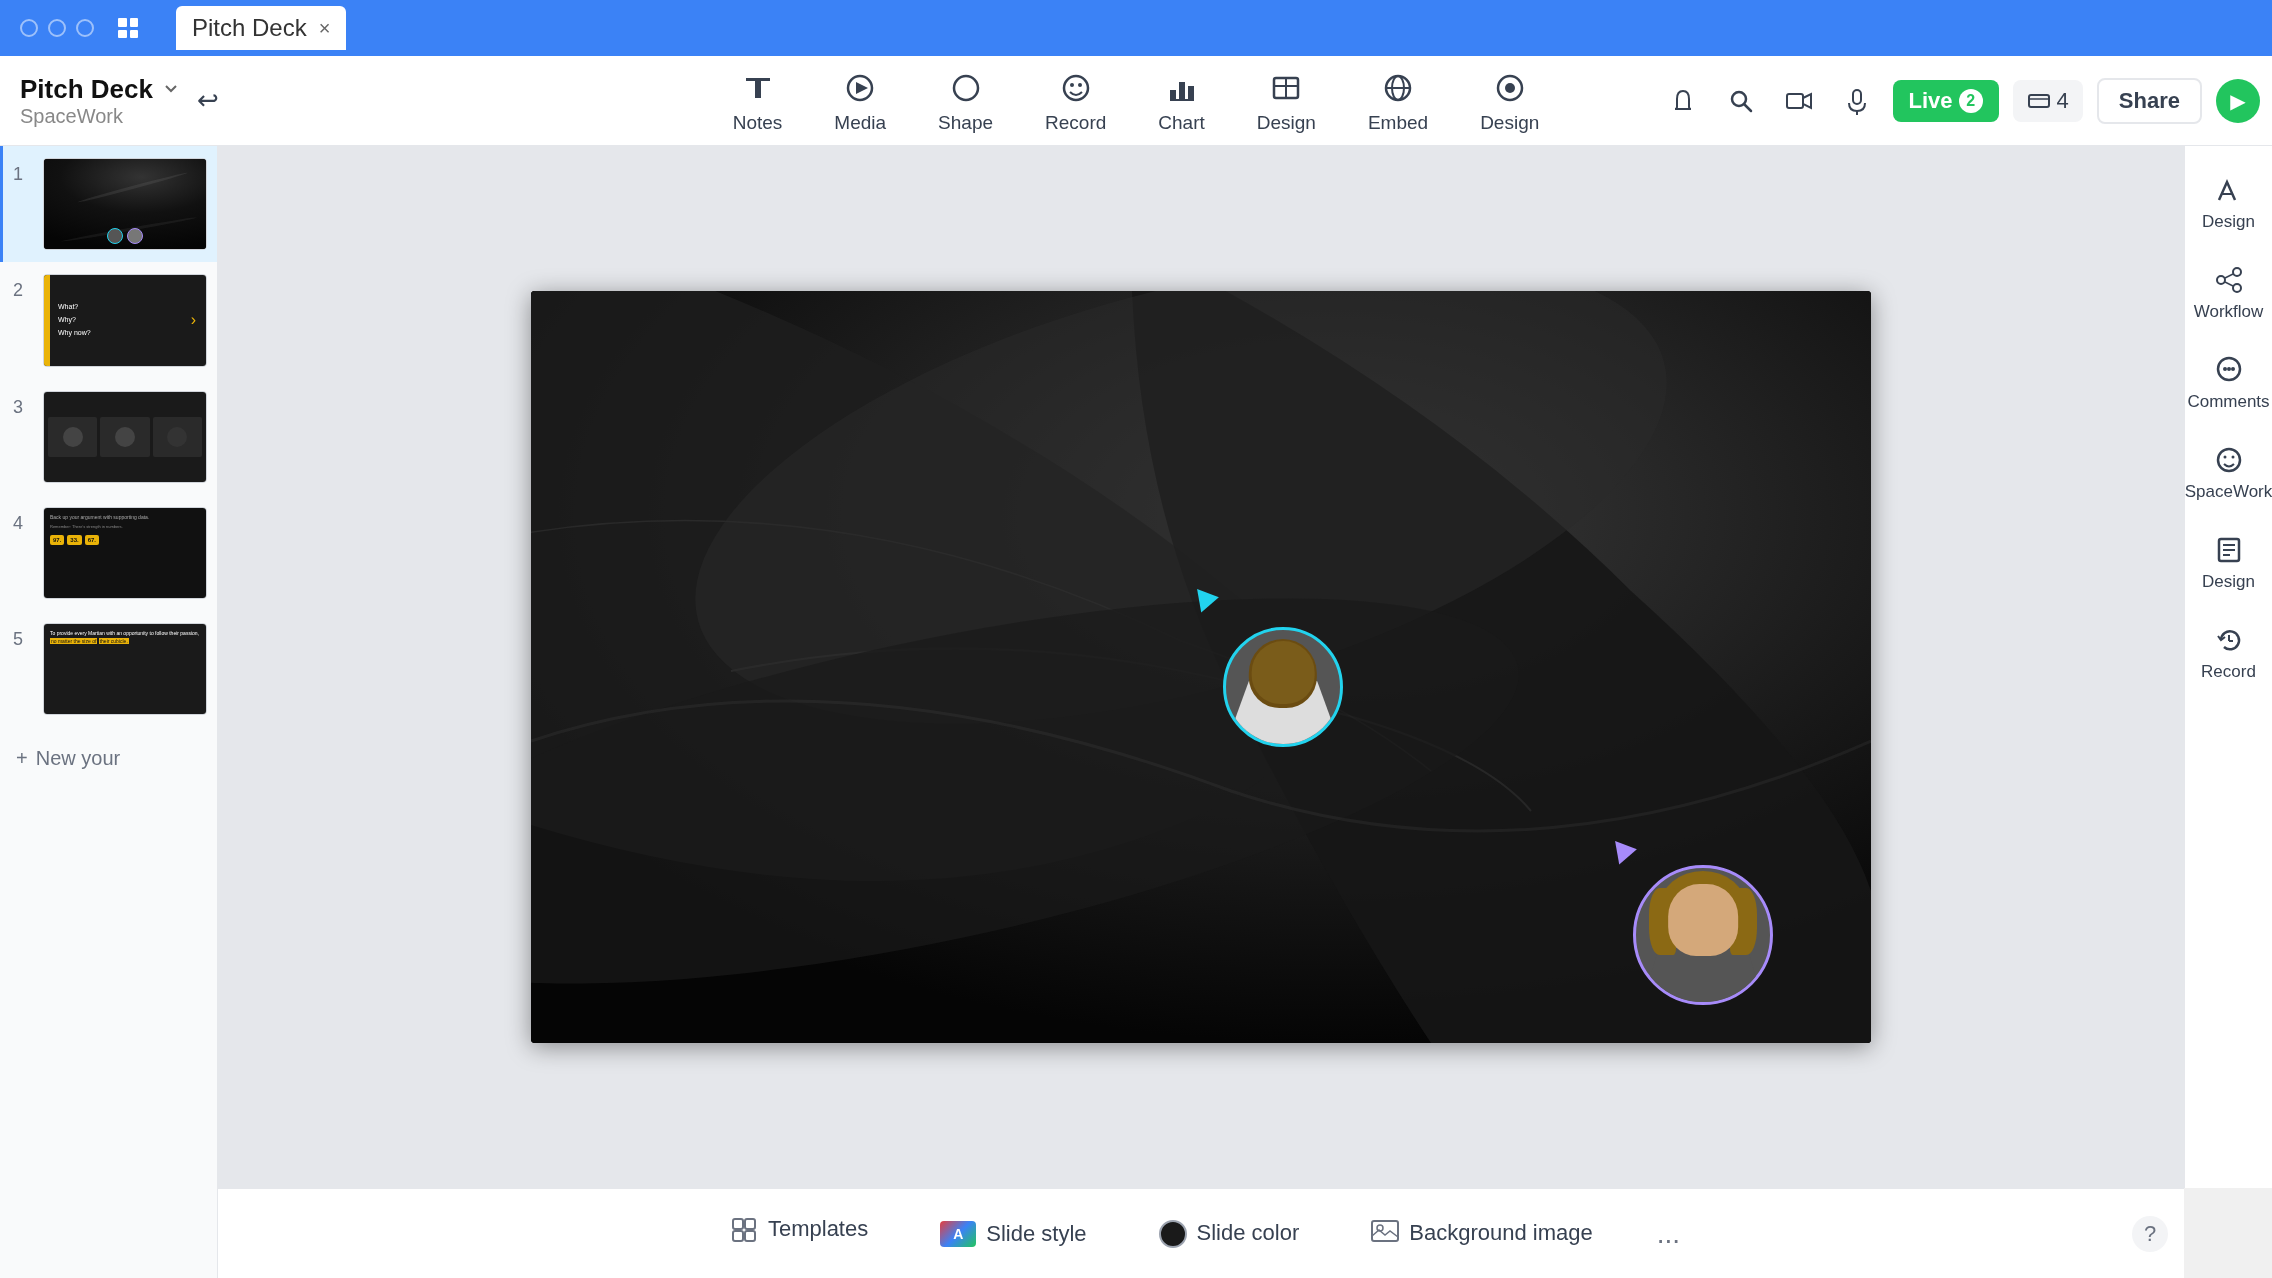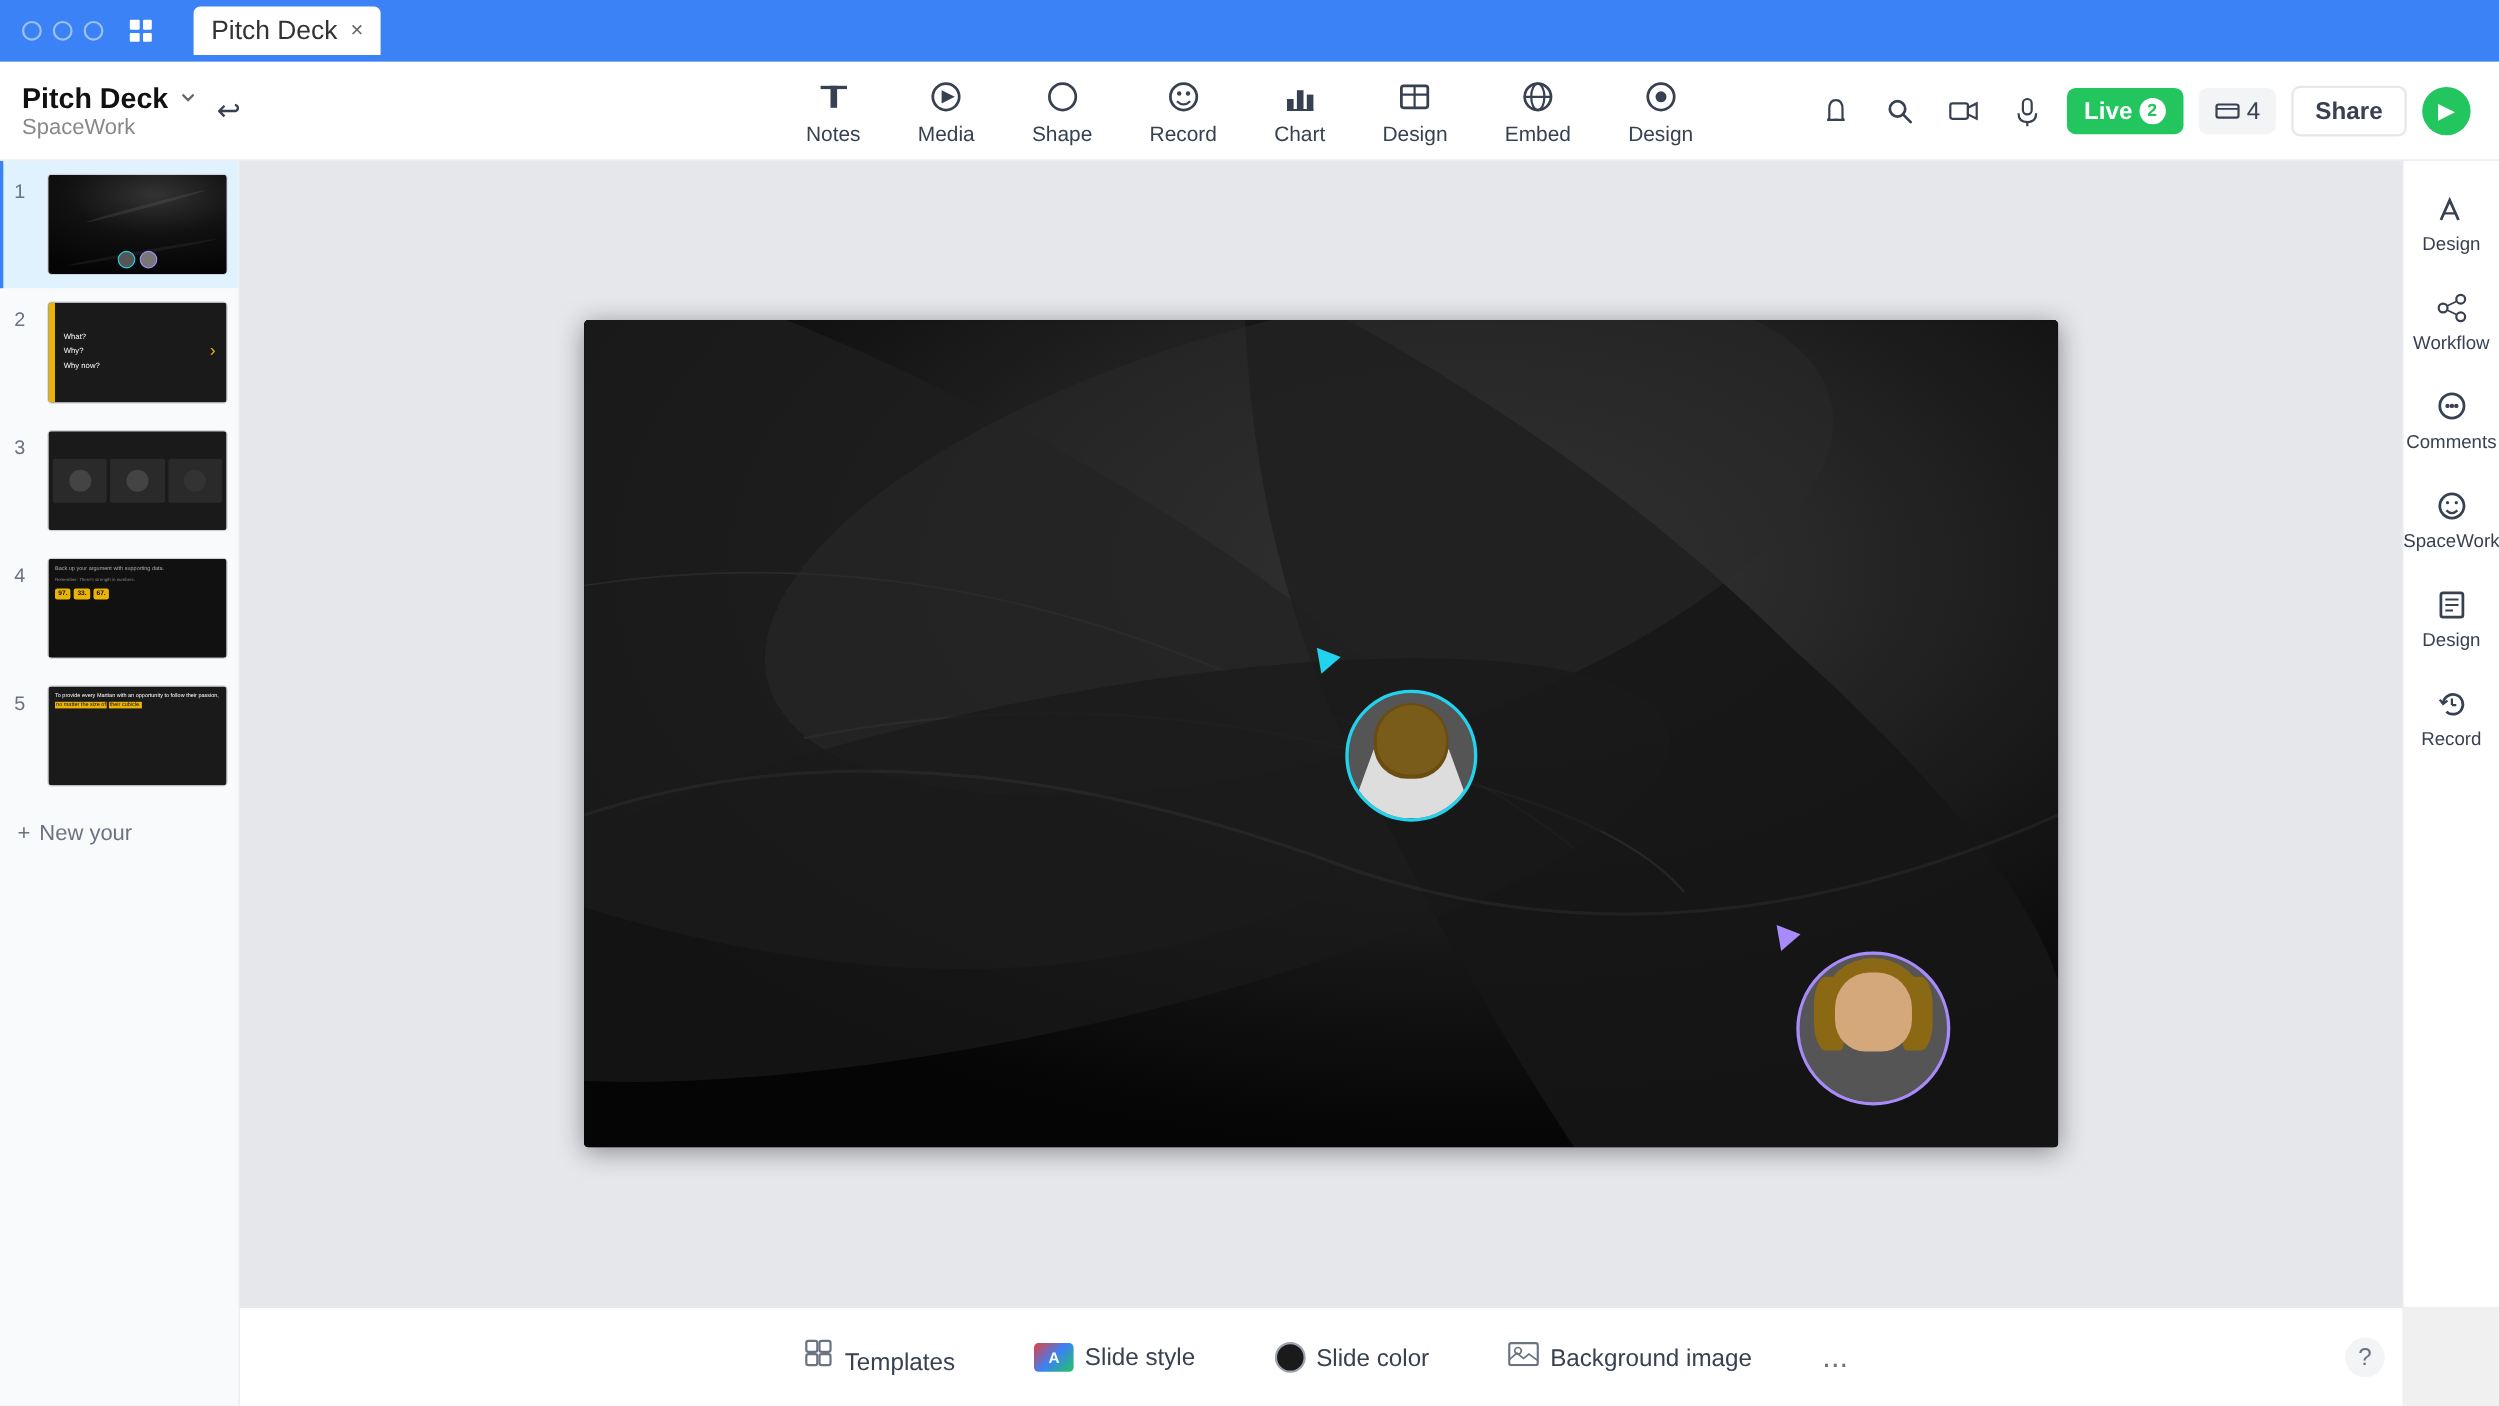--- a/index.html
+++ b/index.html
@@ -113,21 +113,21 @@
       justify-content: center;
       font-size: 28px;
       color: #374151;
     }
     .tool-label {
       font-size: 19px;
       color: #374151;
     }
     .toolbar-right {
       position: absolute;
-      right: 26px;
+      right: 12px;
       display: flex;
       align-items: center;
       gap: 14px;
     }
     .icon-btn {
       width: 44px; height: 44px;
       border-radius: 50%;
       display: flex;
       align-items: center;
       justify-content: center;
@@ -388,21 +388,21 @@
       background: white;
       border-top: 1px solid #e5e7eb;
       display: flex;
       align-items: center;
       justify-content: center;
       gap: 40px;
       z-index: 80;
     }
     .bottom-item {
       display: flex;
-      align-items: flex-end;
+      align-items: flex-start;
       gap: 10px;
       cursor: pointer;
       font-size: 22px;
       color: #374151;
       padding: 8px 16px;
       border-radius: 8px;
     }
     .bottom-item-icon {
       font-size: 28px;
       color: #6b7280;

